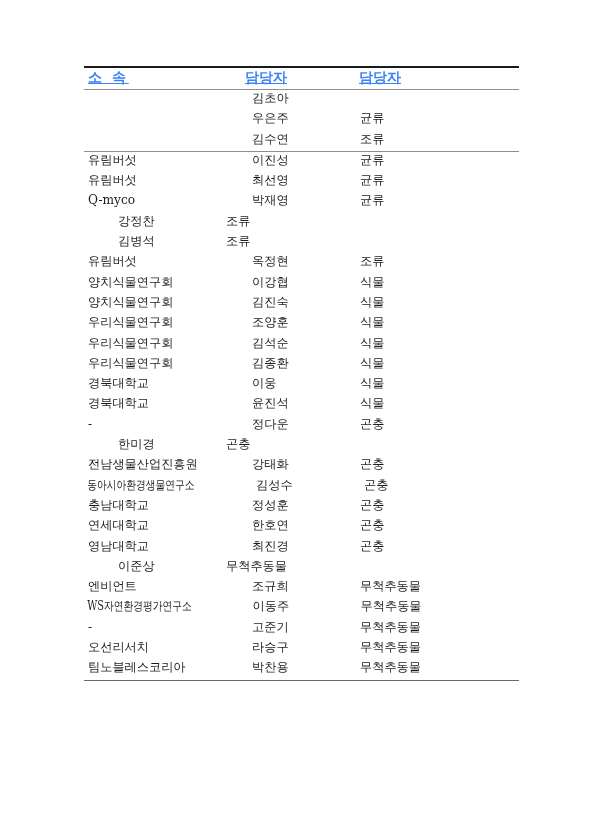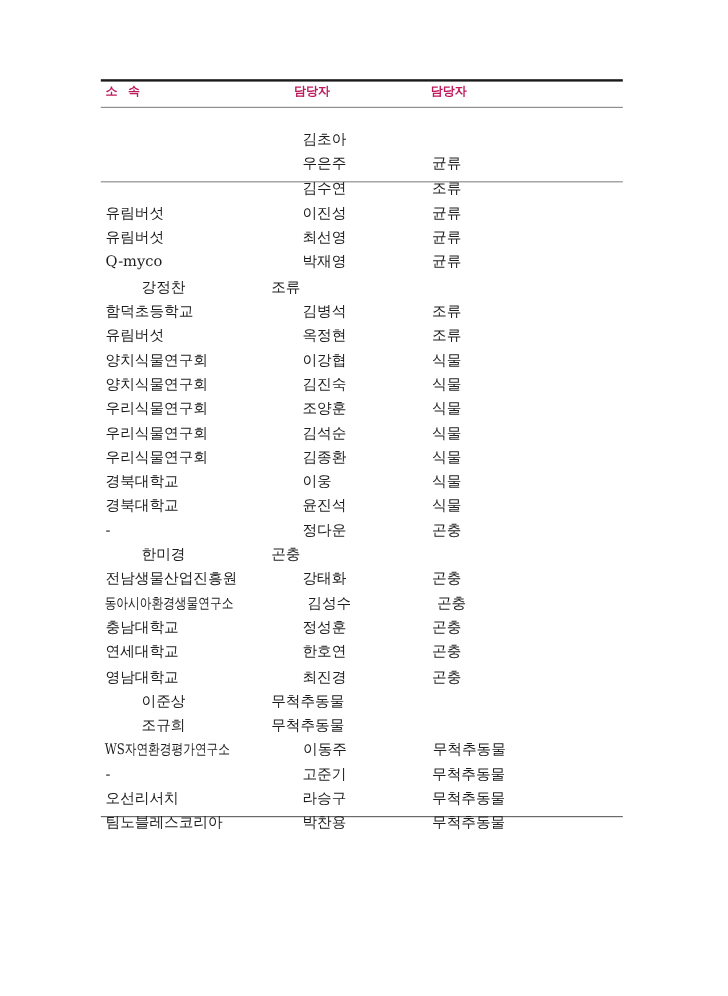--- a/index.html
+++ b/index.html
@@ -82,23 +82,24 @@
     flex: 1 1 auto;
     padding-left: 4px;
     box-sizing: border-box;
   }
 
   
   .t-head .c-affil,
   .t-head .c-person,
   .t-head .c-group {
     font-weight: 700;
-    font-size: 10px;
+    font-size: 14px;
     letter-spacing: 0;
-    color: #be185d;
+    color: #3b82f6;
+    text-decoration: underline;
   }
   .t-head .c-affil {
     letter-spacing: 2.6px;
     padding-left: 4px;
   }
   .t-head .c-person {
     padding-left: 27px;
   }
   .t-head .c-group {
     padding-left: 37px;
@@ -108,21 +109,20 @@
   .t-row .c-affil,
   .t-row .c-person,
   .t-row .c-group {
     font-size: 12.2px;
     font-weight: 400;
     color: #1c1c1c;
     white-space: nowrap;
   }
   .t-row .c-person {
     padding-left: 34px;
-    margin-top: 18px;
   }
   .t-row .c-group {
     padding-left: 38px;
   }
 
   
   .t-row .c-affil.condensed {
     display: inline-block;
     transform: scaleX(0.80);
     transform-origin: left center;
@@ -179,21 +179,20 @@
         <div class="t-row">
           <div class="c-affil">Q-myco</div>
           <div class="c-person">박재영</div>
           <div class="c-group">균류</div>
         </div>
         <div class="t-row">
           <div class="c-person">강정찬</div>
           <div class="c-group">조류</div>
         </div>
         <div class="t-row">
-          <div class="c-affil">함덕초등학교</div>
           <div class="c-person">김병석</div>
           <div class="c-group">조류</div>
         </div>
         <div class="t-row">
           <div class="c-affil">유림버섯</div>
           <div class="c-person">옥정현</div>
           <div class="c-group">조류</div>
         </div>
         <div class="t-row">
           <div class="c-affil">양치식물연구회</div>
@@ -262,20 +261,21 @@
         <div class="t-row">
           <div class="c-affil">영남대학교</div>
           <div class="c-person">최진경</div>
           <div class="c-group">곤충</div>
         </div>
         <div class="t-row">
           <div class="c-person">이준상</div>
           <div class="c-group">무척추동물</div>
         </div>
         <div class="t-row">
+          <div class="c-affil">엔비언트</div>
           <div class="c-person">조규희</div>
           <div class="c-group">무척추동물</div>
         </div>
         <div class="t-row">
           <div class="c-affil condensed">WS자연환경평가연구소</div>
           <div class="c-person">이동주</div>
           <div class="c-group">무척추동물</div>
         </div>
         <div class="t-row">
           <div class="c-affil">-</div>

